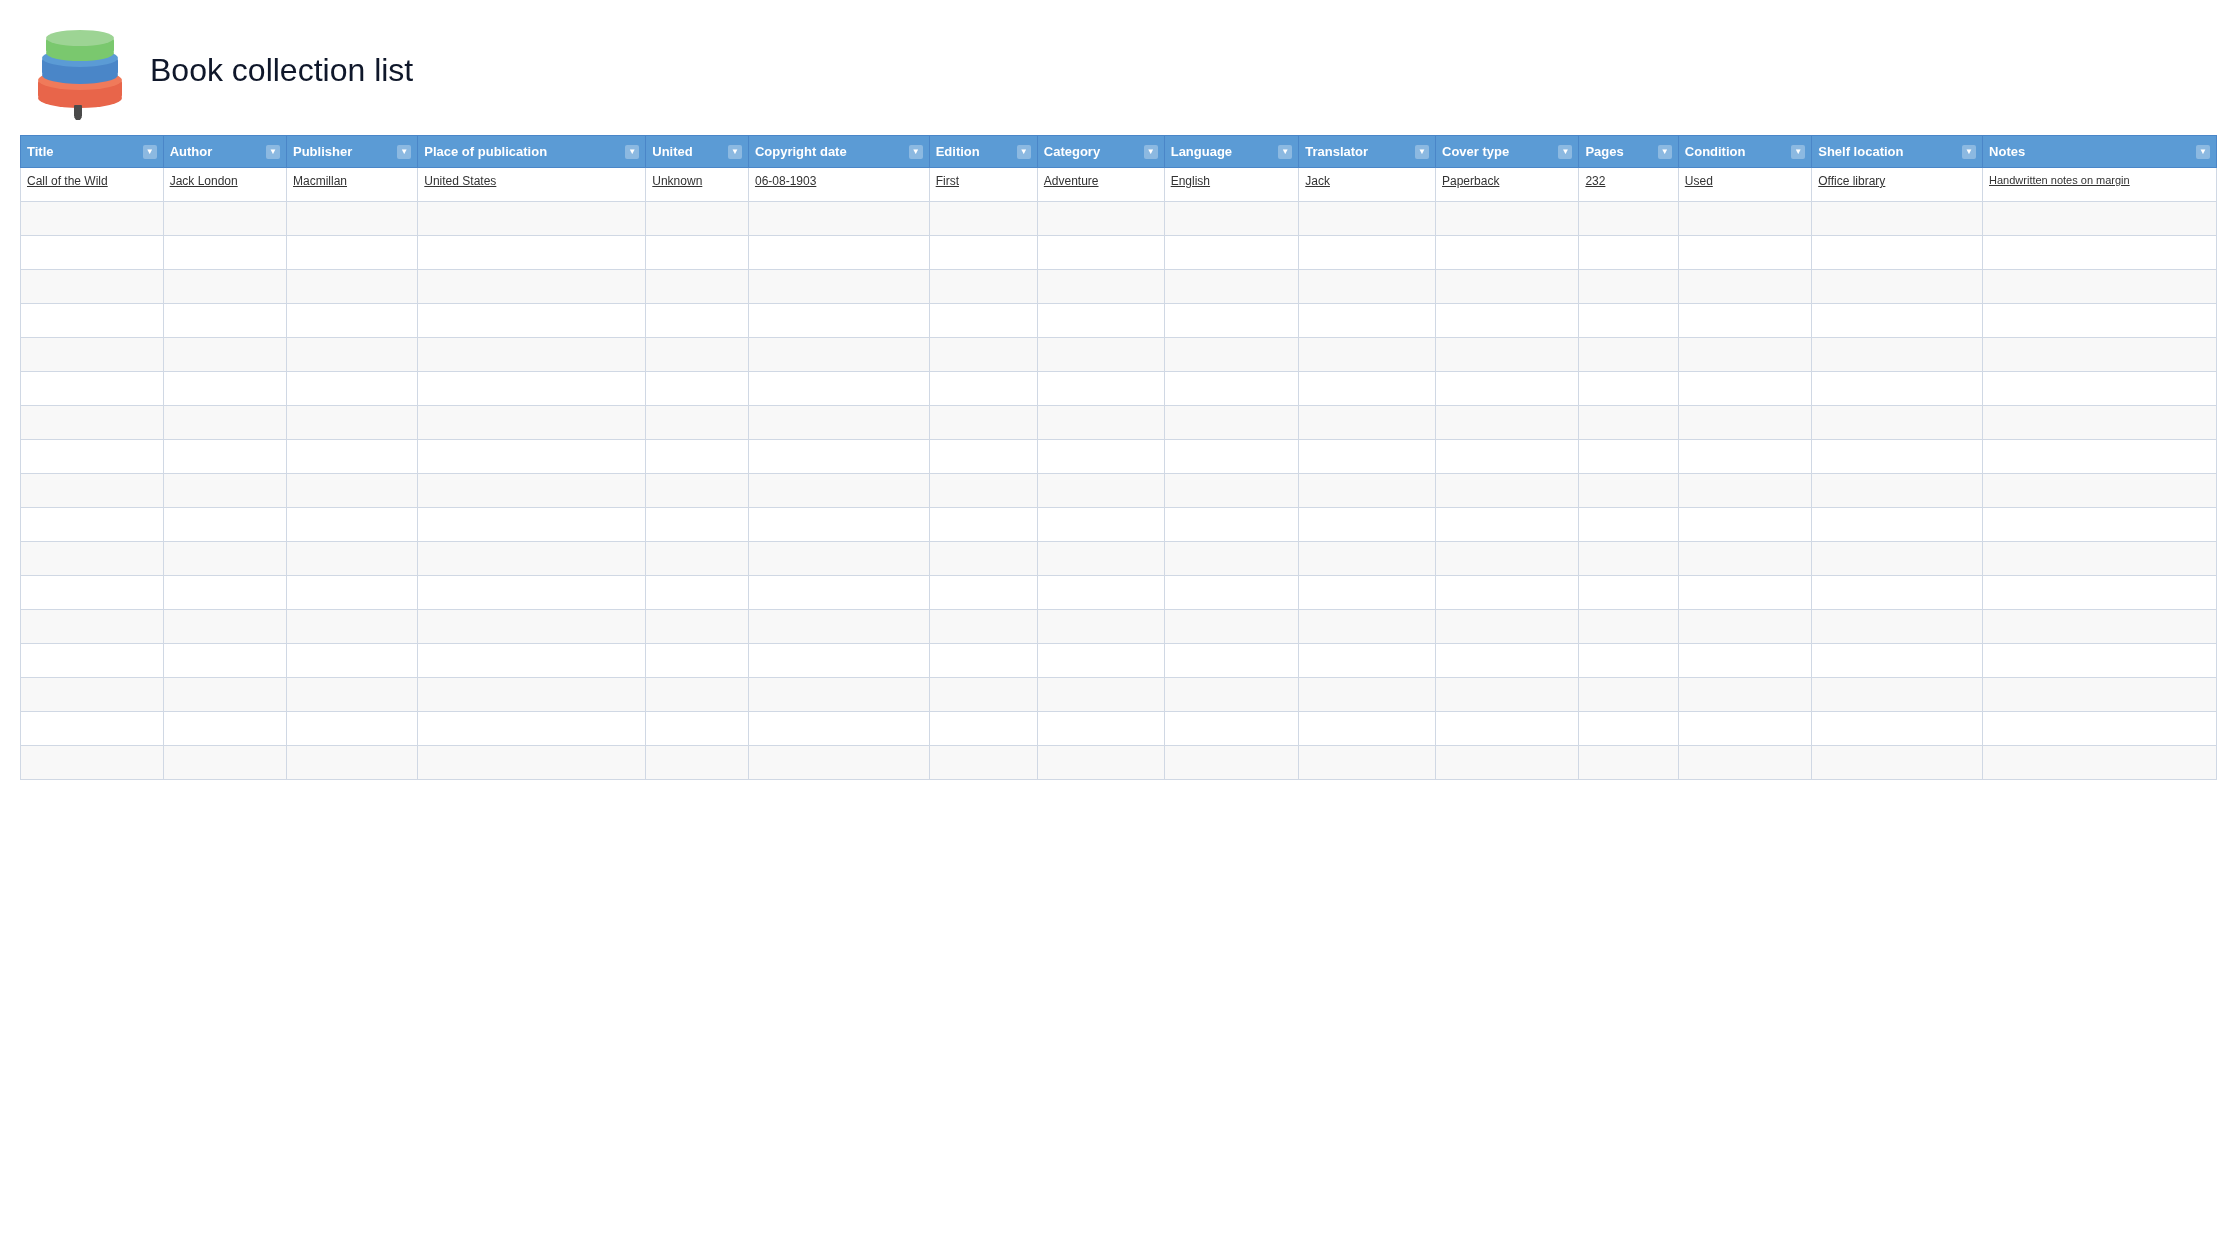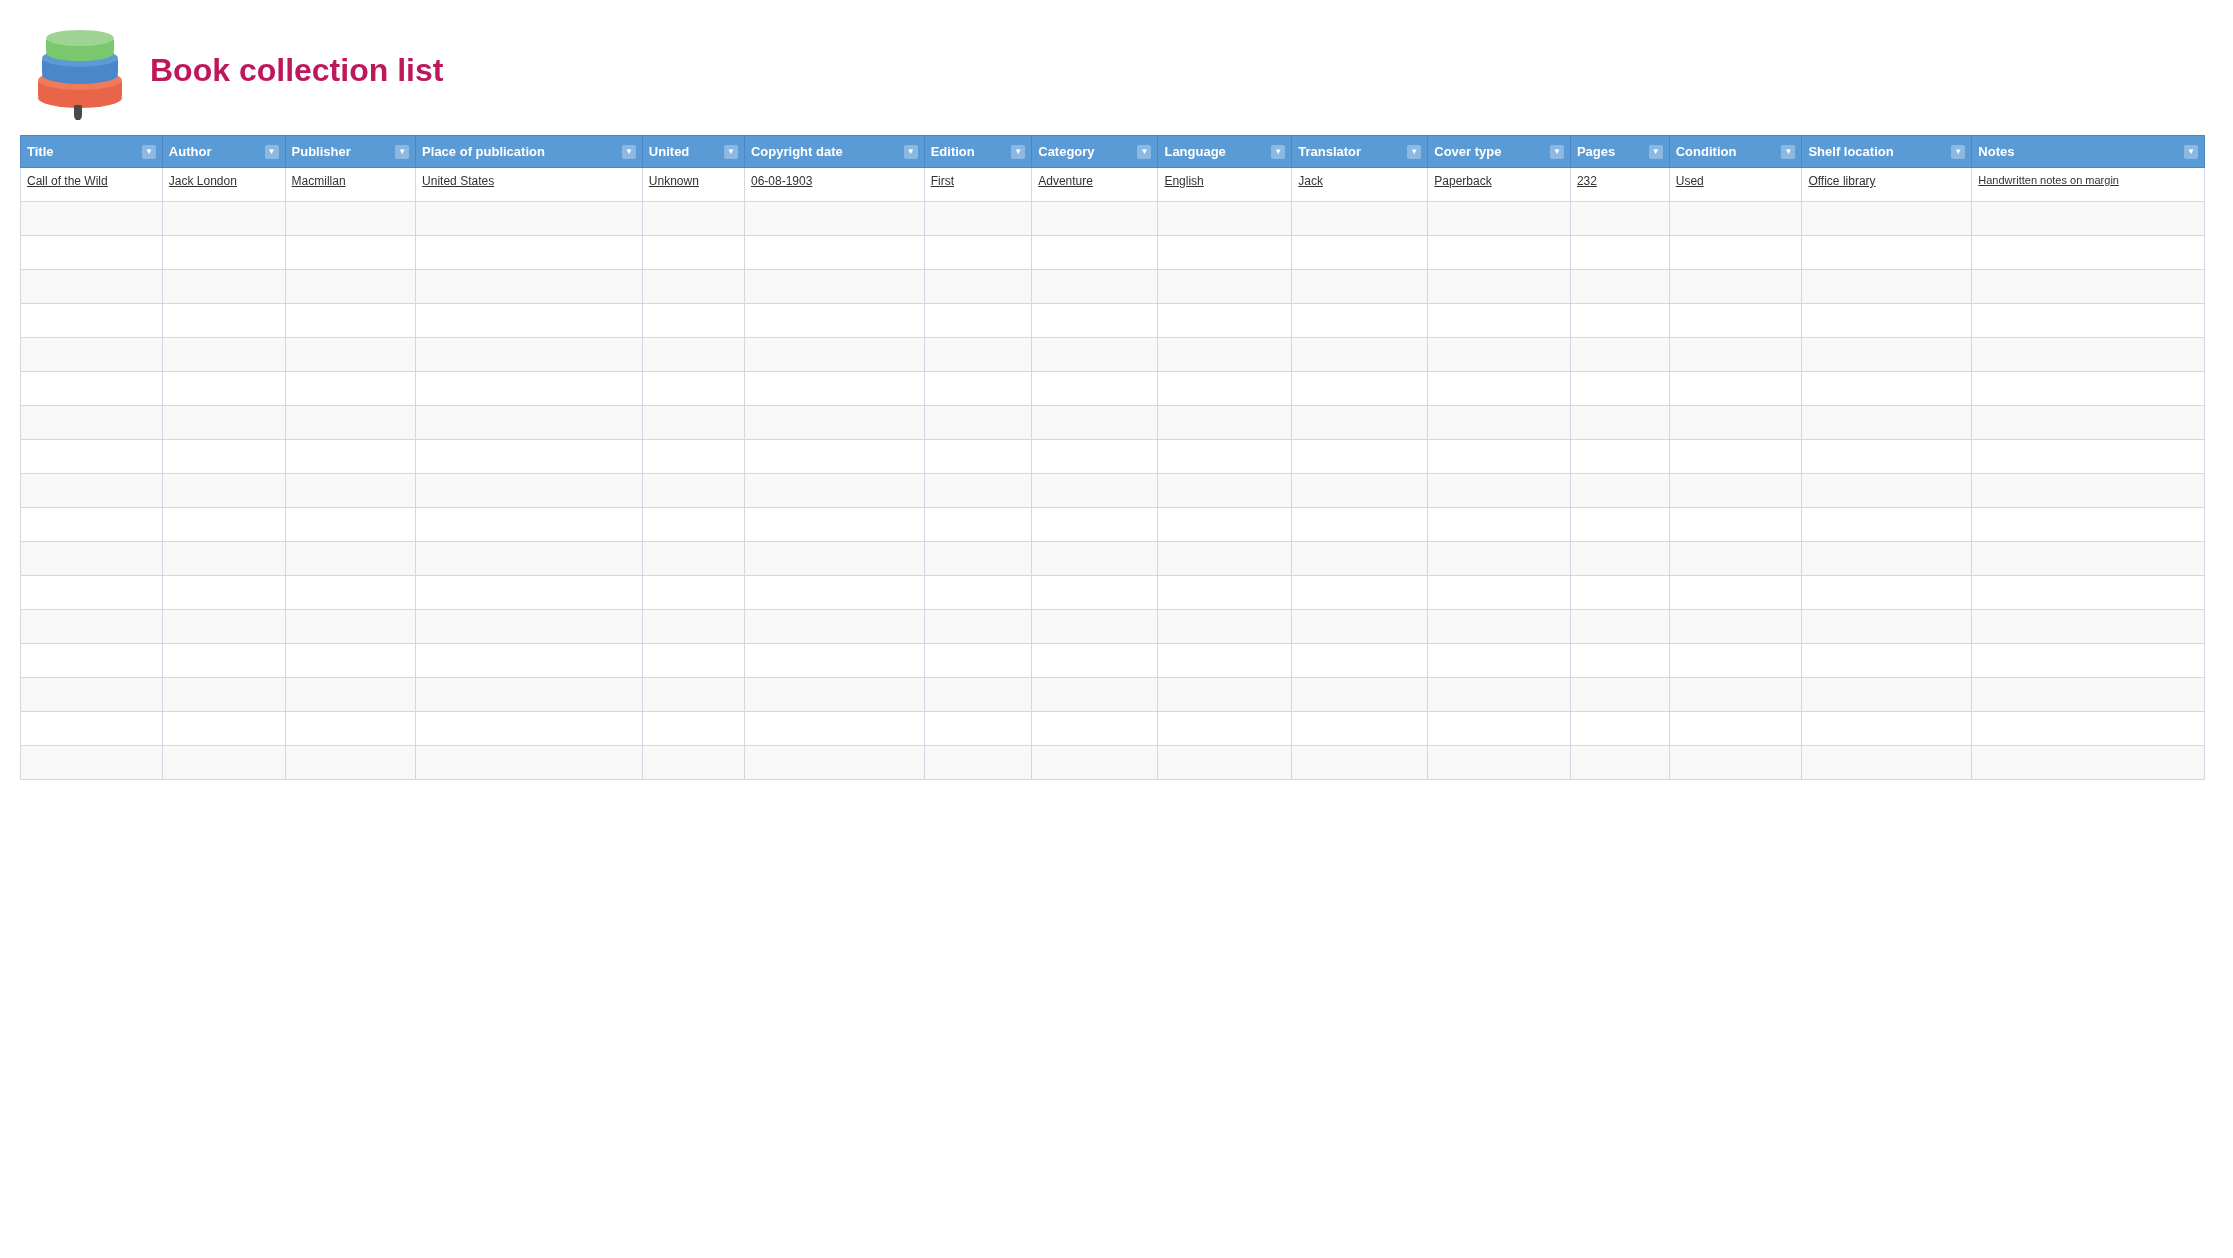--- a/index.html
+++ b/index.html
@@ -15,25 +15,25 @@
       padding: 20px 30px 15px 30px;
     }
     .book-icon {
       width: 100px;
       height: 100px;
       margin-right: 20px;
       flex-shrink: 0;
     }
     .page-title {
       font-size: 32px;
-      font-weight: bold;
-      color: #be185d;
+      font-weight: normal;
+      color: #0f172a;
     }
     .table-container {
-      padding: 0 28px 20px 20px;
+      padding: 0 16px 20px 20px;
       overflow-x: auto;
     }
     table {
       border-collapse: collapse;
       width: 100%;
       min-width: 1400px;
     }
     thead tr {
       background-color: #5b9bd5;
     }

